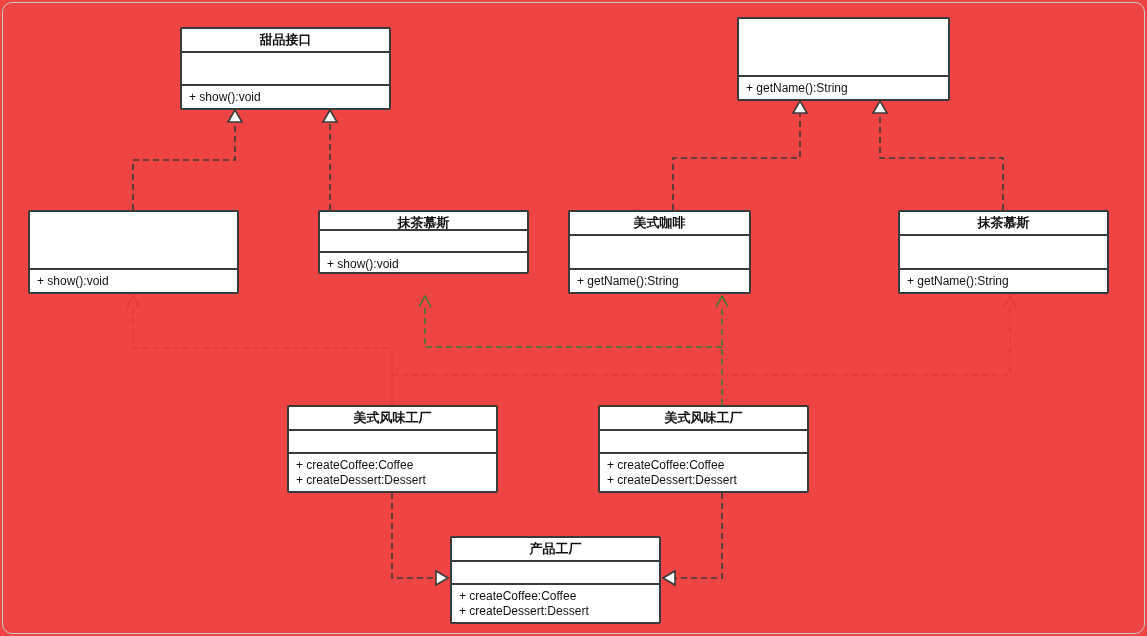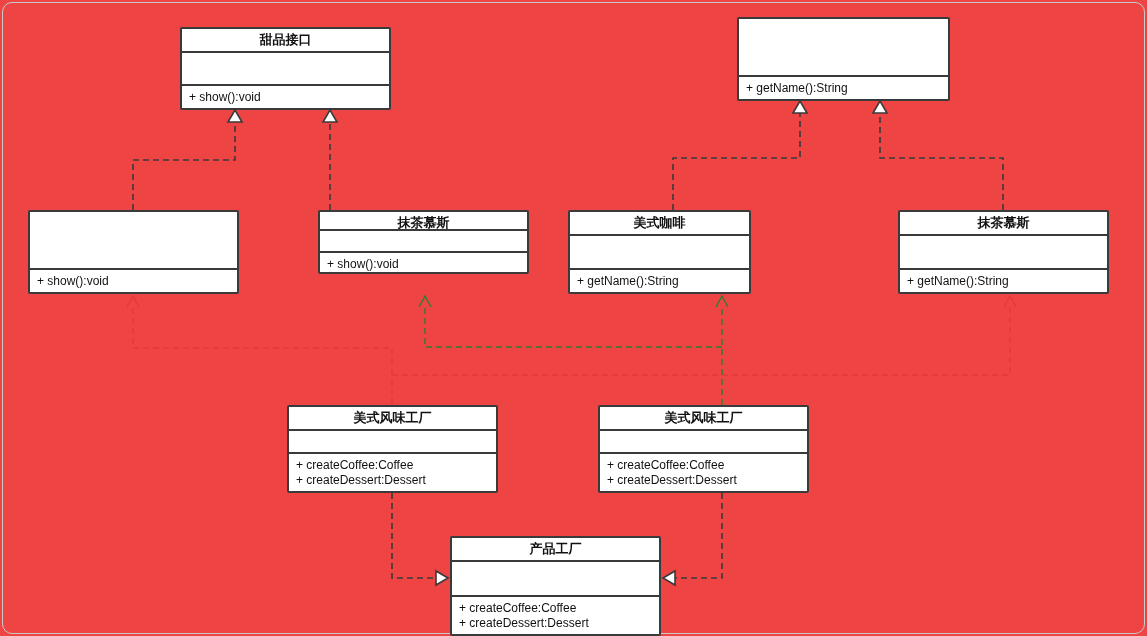--- a/index.html
+++ b/index.html
@@ -185,21 +185,21 @@
 
   <div class="uml-class" style="left:598px;top:405px;width:211px;height:88px">
     <div class="uml-title">美式风味工厂</div>
     <div class="uml-attrs"></div>
     <div class="uml-methods">
       <div>+ createCoffee:Coffee</div>
       <div>+ createDessert:Dessert</div>
     </div>
   </div>
 
-  <div class="uml-class" style="left:450px;top:536px;width:211px;height:100px">
+  <div class="uml-class" style="left:450px;top:536px;width:211px;height:88px">
     <div class="uml-title">产品工厂</div>
     <div class="uml-attrs"></div>
     <div class="uml-methods">
       <div>+ createCoffee:Coffee</div>
       <div>+ createDessert:Dessert</div>
     </div>
   </div>
 
   <div class="frame"></div>
 </div>

